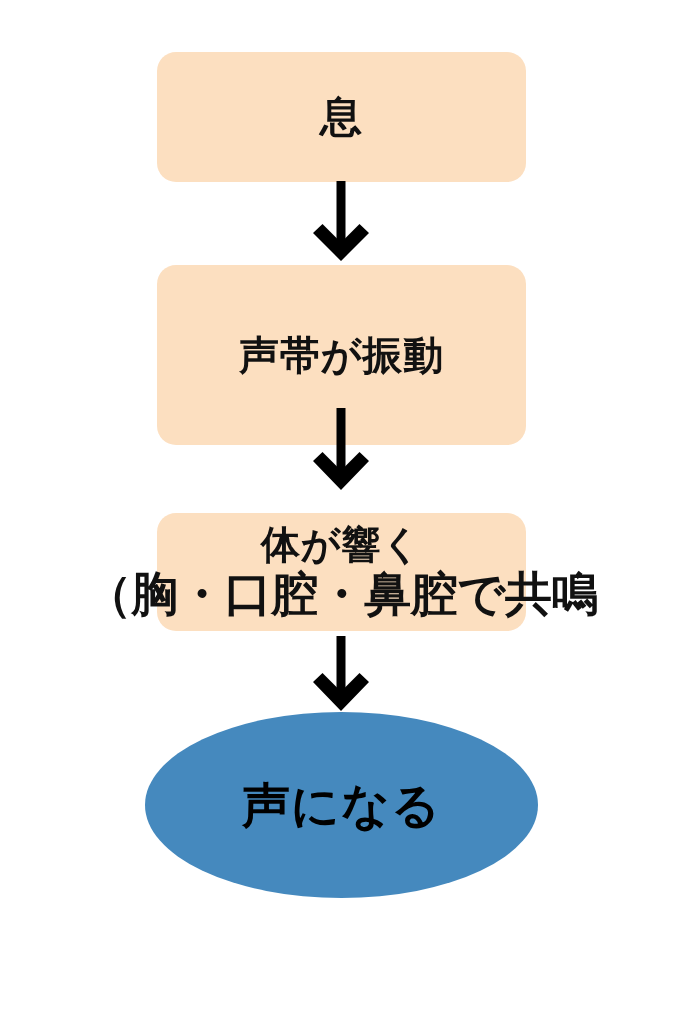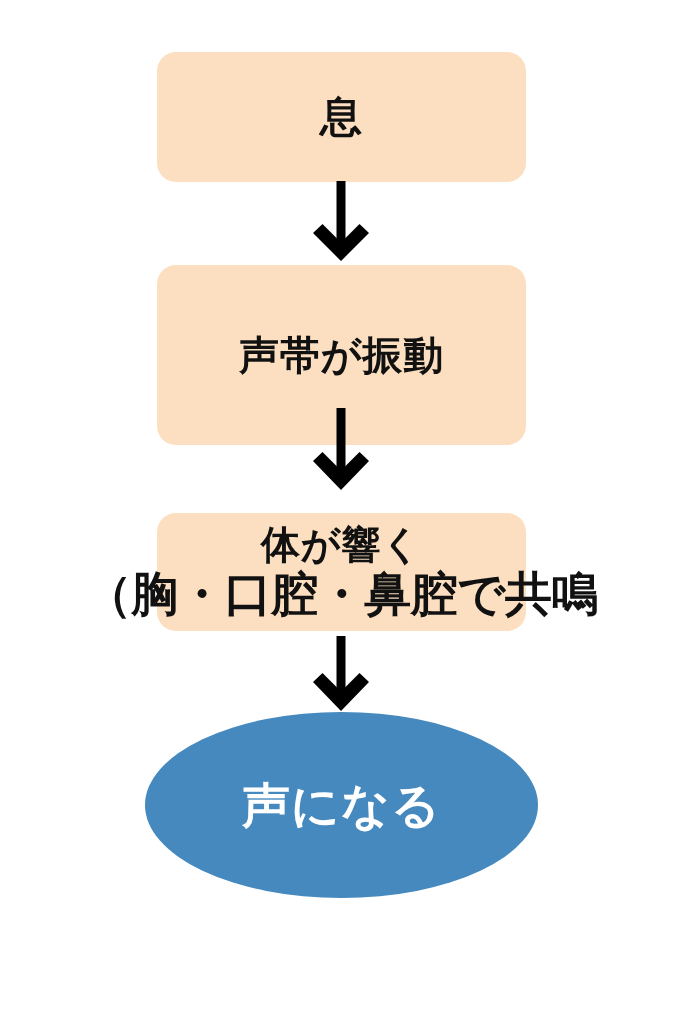--- a/index.html
+++ b/index.html
@@ -75,21 +75,21 @@
     top: 712px;
     width: 393px;
     height: 186px;
     background: #4589be;
     border-radius: 50%;
     display: flex;
     align-items: center;
     justify-content: center;
   }
   #ellipse-voice .ellipse-label {
-    color: #ffffff;
+    color: #000000;
     font-weight: 700;
     font-size: 48px;
     letter-spacing: 0.02em;
     white-space: nowrap;
     line-height: 1;
   }
 </style>
 </head>
 <body>
 

